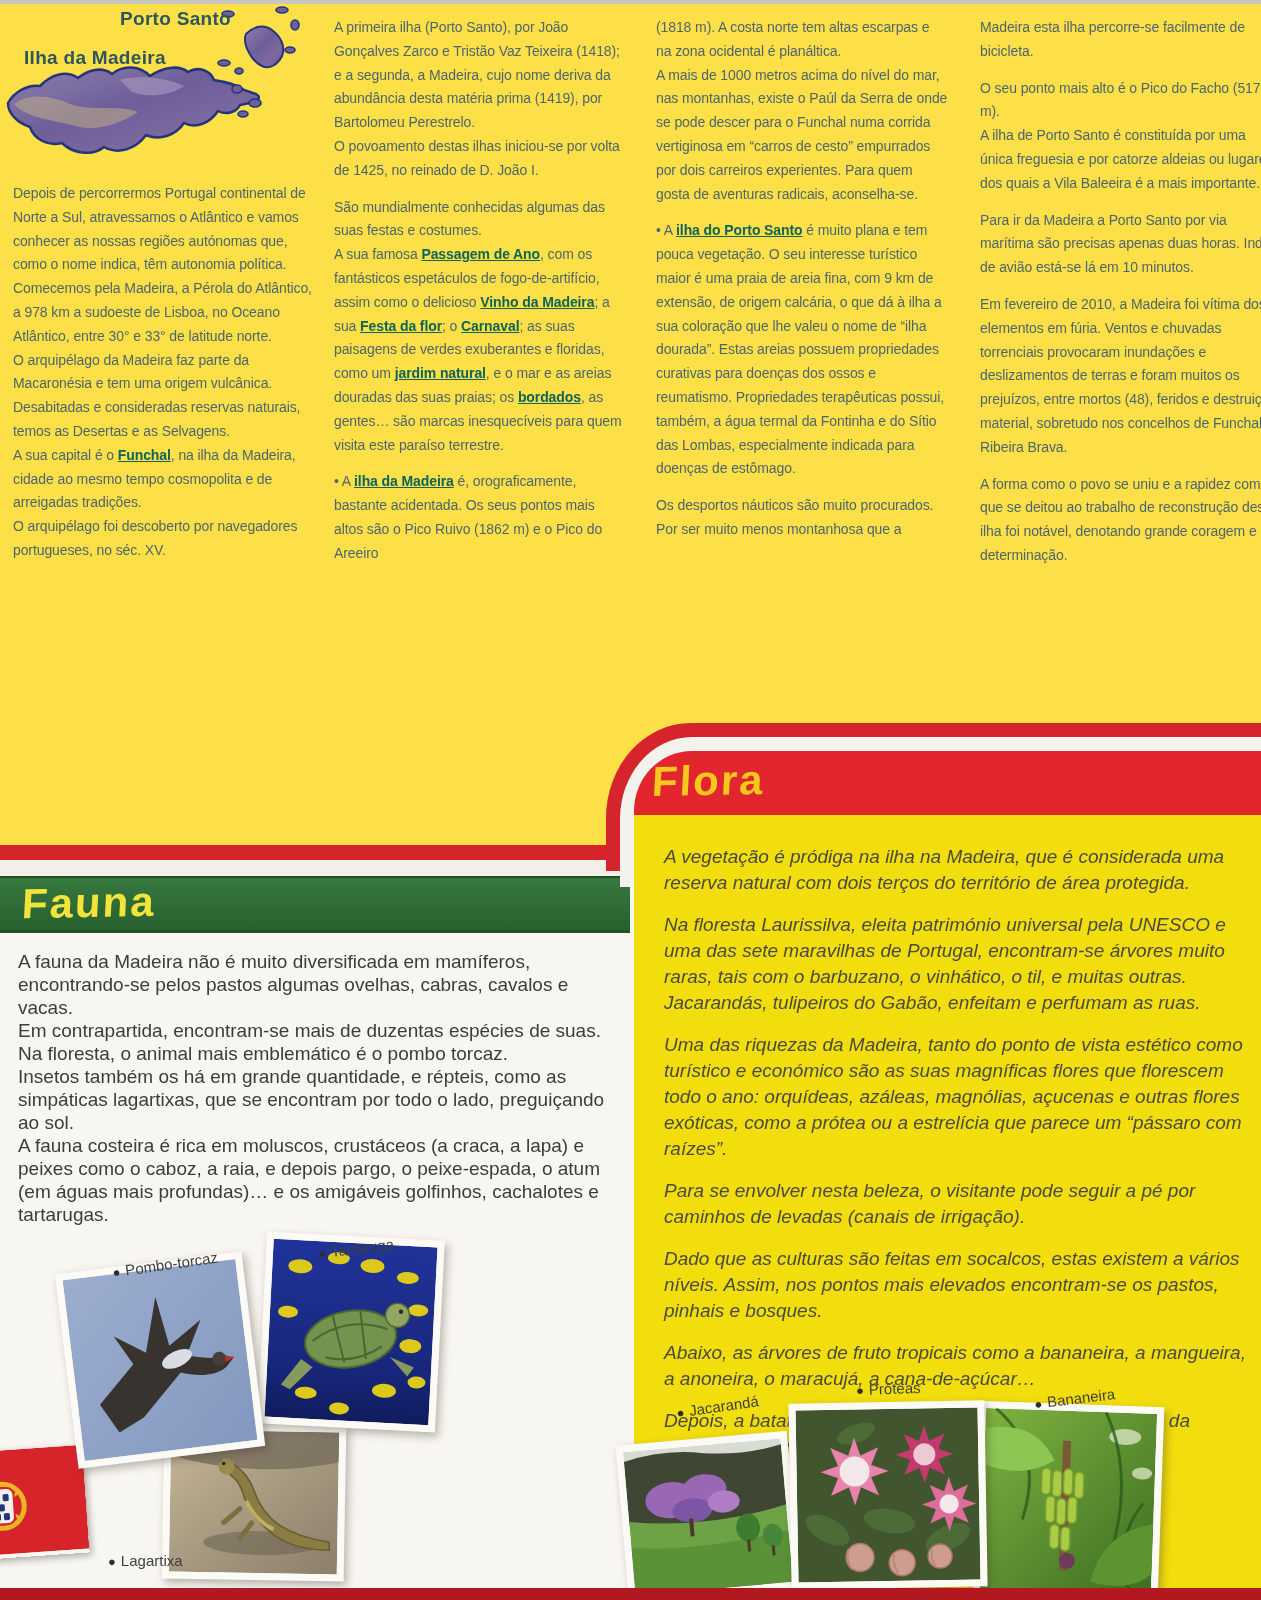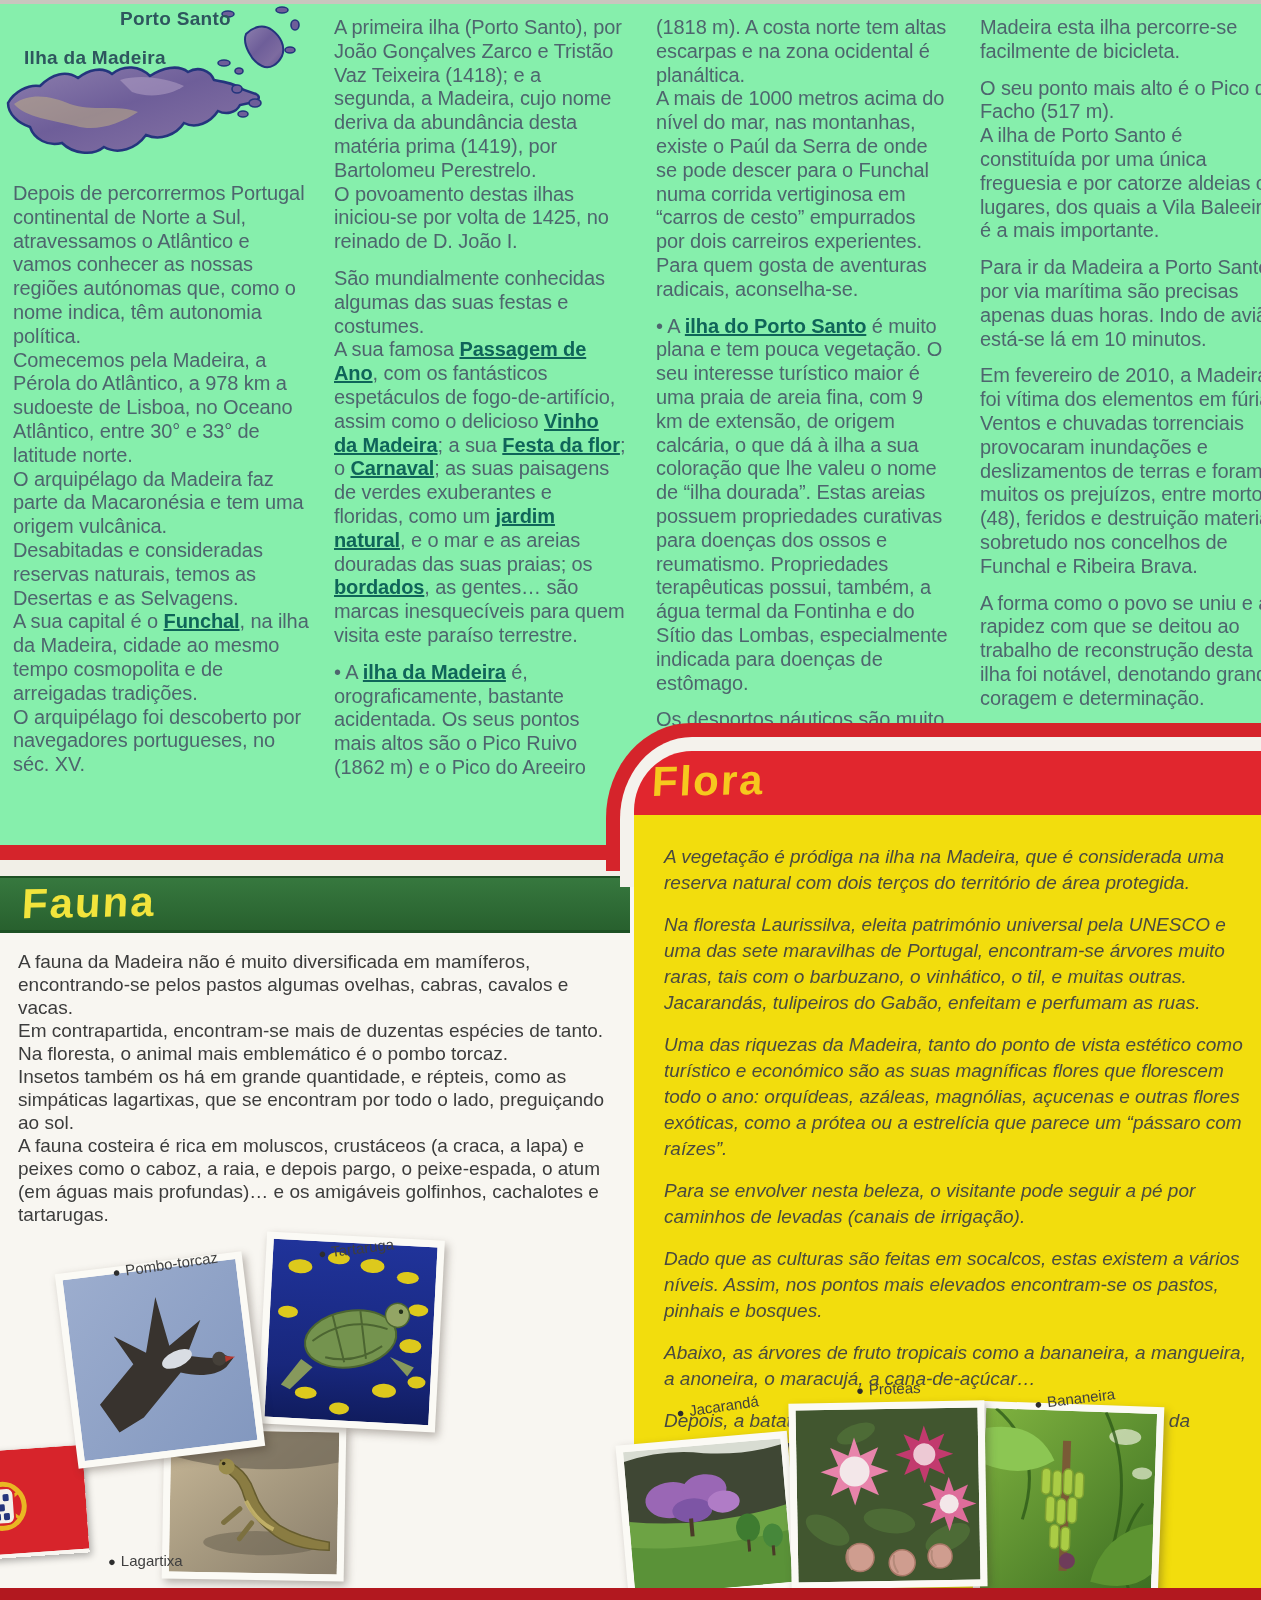--- a/index.html
+++ b/index.html
@@ -1,21 +1,21 @@
 <!DOCTYPE html>
 <html><head>
 <meta charset="utf-8">
 <style>
   html,body{margin:0;padding:0;}
-  .page{position:relative;width:1261px;height:1600px;background:#86efac;overflow:hidden;
+  .page{position:relative;width:1261px;height:1600px;background:#fde047;overflow:hidden;
         font-family:"Liberation Sans",sans-serif;}
   .topedge{position:absolute;left:0;top:0;width:100%;height:4px;background:#c9c6be;}
 
   
-  .col{position:absolute;color:#4e656e;font-size:20px;line-height:23.8px;letter-spacing:-0.1px;}
+  .col{position:absolute;color:#4e656e;font-size:14px;line-height:23.8px;letter-spacing:-0.1px;}
   .col p{margin:0;}
   .col p.gap{margin-top:13px;}
   .col b{color:#0f6459;text-decoration:underline;}
   #col1{left:13px;top:182px;width:300px;}
   #col2{left:334px;top:16px;width:292px;}
   #col3{left:656px;top:16px;width:292px;}
   #col4{left:980px;top:16px;width:302px;}
 
   
   .map-wrap{position:absolute;left:0;top:0;width:320px;height:185px;}
@@ -147,21 +147,21 @@
   </div>
 
   <div class="bottom-left"></div>
   <div class="cream-stripe"></div>
   <div class="ribbon"></div>
   <div class="fauna-banner">
     <div class="fauna-title section-title">Fauna</div>
   </div>
   <div class="fauna-body">
     <p>A fauna da Madeira não é muito diversificada em mamíferos, encontrando-se pelos pastos algumas ovelhas, cabras, cavalos e vacas.</p>
-    <p>Em contrapartida, encontram-se mais de duzentas espécies de tanto.</p>
+    <p>Em contrapartida, encontram-se mais de duzentas espécies de suas.</p>
     <p>Na floresta, o animal mais emblemático é o pombo torcaz.</p>
     <p>Insetos também os há em grande quantidade, e répteis, como as simpáticas lagartixas, que se encontram por todo o lado, preguiçando ao sol.</p>
     <p>A fauna costeira é rica em moluscos, crustáceos (a craca, a lapa) e peixes como o caboz, a raia, e depois pargo, o peixe-espada, o atum (em águas mais profundas)… e os amigáveis golfinhos, cachalotes e tartarugas.</p>
   </div>
 
   <div class="flora-outer"></div>
   <div class="flora-white"></div>
   <div class="flora-band">
     <div class="flora-title section-title">Flora</div>
   </div>

